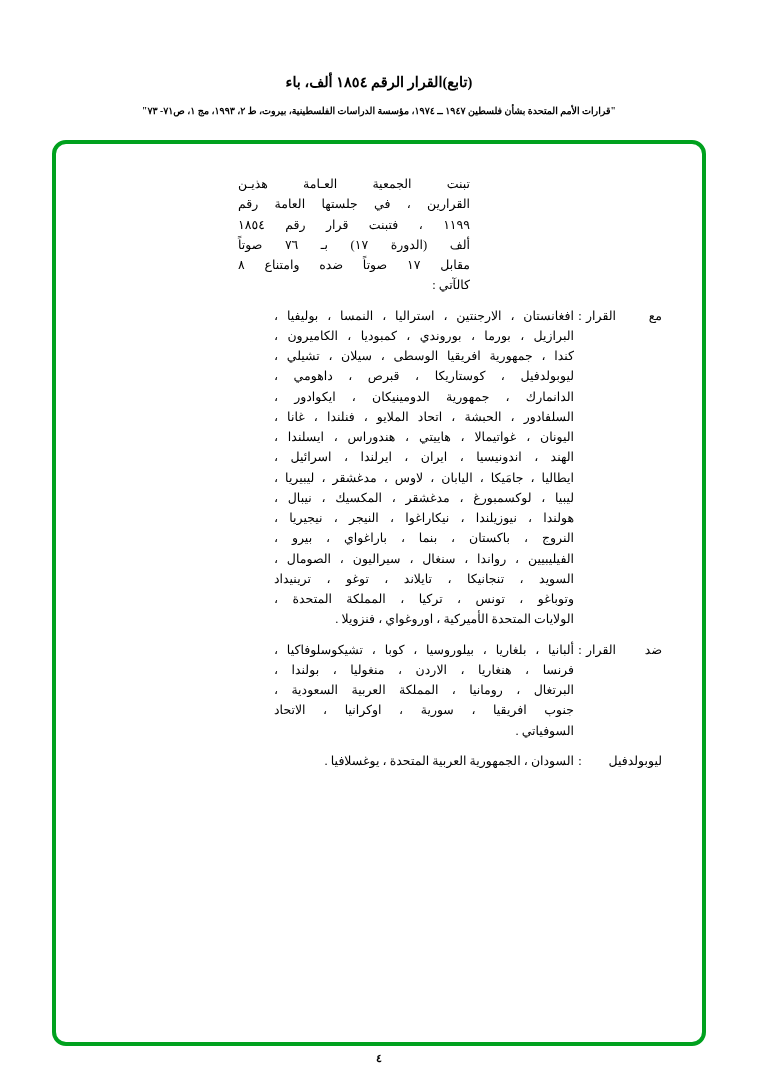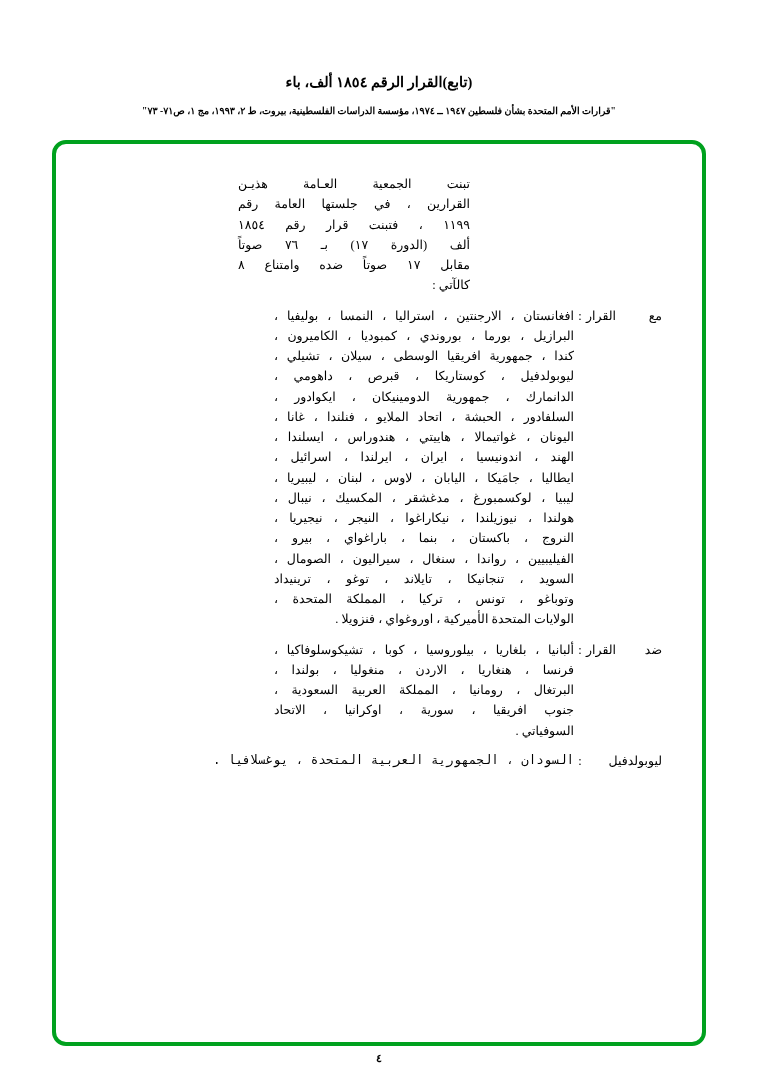--- a/index.html
+++ b/index.html
@@ -146,21 +146,21 @@
         <div class="vote-colon">:</div>
         <div class="vote-list">
           <div>افغانستان ، الارجنتين ، استراليا ، النمسا ، بوليفيا ،</div>
           <div>البرازيل ، بورما ، بوروندي ، كمبوديا ، الكاميرون ،</div>
           <div>كندا ، جمهورية افريقيا الوسطى ، سيلان ، تشيلي ،</div>
           <div>ليوبولدفيل ، كوستاريكا ، قبرص ، داهومي ،</div>
           <div>الدانمارك ، جمهورية الدومينيكان ، ايكوادور ،</div>
           <div>السلفادور ، الحبشة ، اتحاد الملايو ، فنلندا ، غانا ،</div>
           <div>اليونان ، غواتيمالا ، هاييتي ، هندوراس ، ايسلندا ،</div>
           <div>الهند ، اندونيسيا ، ايران ، ايرلندا ، اسرائيل ،</div>
-          <div>ايطاليا ، جامَيكا ، اليابان ، لاوس ، لبنان ، ليبيريا ،</div>
+          <div>ايطاليا ، جامَيكا ، اليابان ، لاوس ، مدغشقر ، ليبيريا ،</div>
           <div>ليبيا ، لوكسمبورغ ، مدغشقر ، المكسيك ، نيبال ،</div>
           <div>هولندا ، نيوزيلندا ، نيكاراغوا ، النيجر ، نيجيريا ،</div>
           <div>النروج ، باكستان ، بنما ، باراغواي ، بيرو ،</div>
           <div>الفيليبيين ، رواندا ، سنغال ، سيراليون ، الصومال ،</div>
           <div>السويد ، تنجانيكا ، تايلاند ، توغو ، ترينيداد</div>
           <div>وتوباغو ، تونس ، تركيا ، المملكة المتحدة ،</div>
           <div style="text-align-last:right;">الولايات المتحدة الأميركية ، اوروغواي ، فنزويلا .</div>
         </div>
       </div>
 
@@ -173,21 +173,21 @@
           <div>البرتغال ، رومانيا ، المملكة العربية السعودية ،</div>
           <div>جنوب افريقيا ، سورية ، اوكرانيا ، الاتحاد</div>
           <div style="text-align-last:right;">السوفياتي .</div>
         </div>
       </div>
 
       <div class="vote-block">
         <div class="vote-label">ليوبولدفيل</div>
         <div class="vote-colon">:</div>
         <div class="vote-list">
-          <div style="text-align-last:right;font-family:Liberation Mono, monospace;">السودان ، الجمهورية العربية المتحدة ، يوغسلافيا .</div>
+          <div style="text-align-last:right;">السودان ، الجمهورية العربية المتحدة ، يوغسلافيا .</div>
         </div>
       </div>
 
     </div>
   </div>
 
   <div class="page-number">٤</div>
 
 </div>
 

